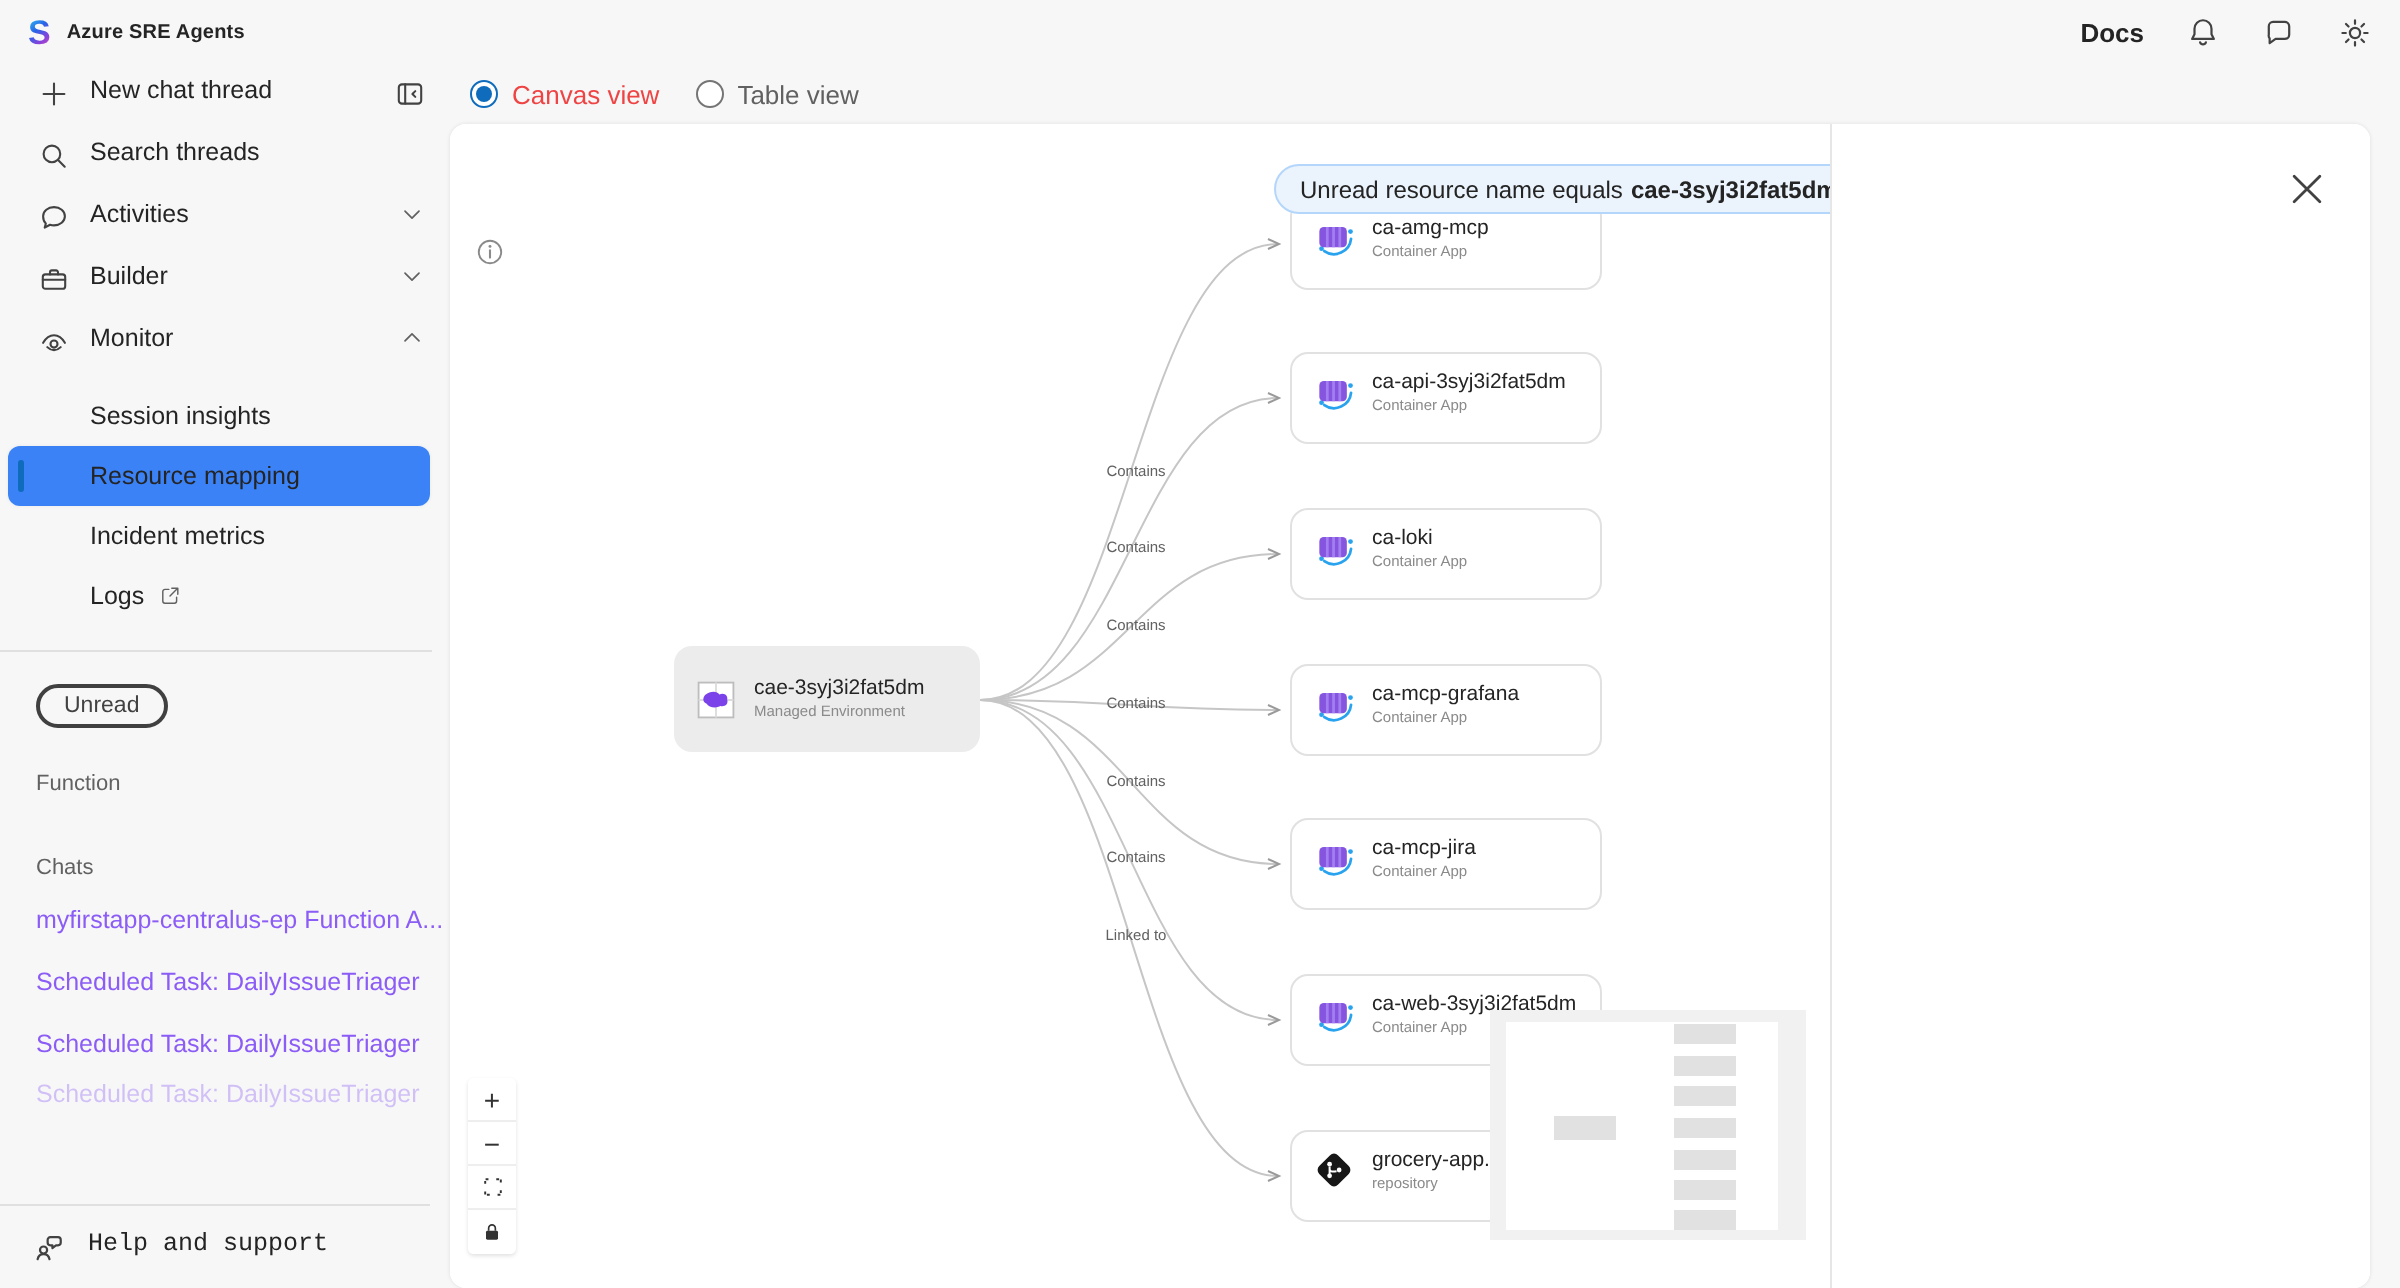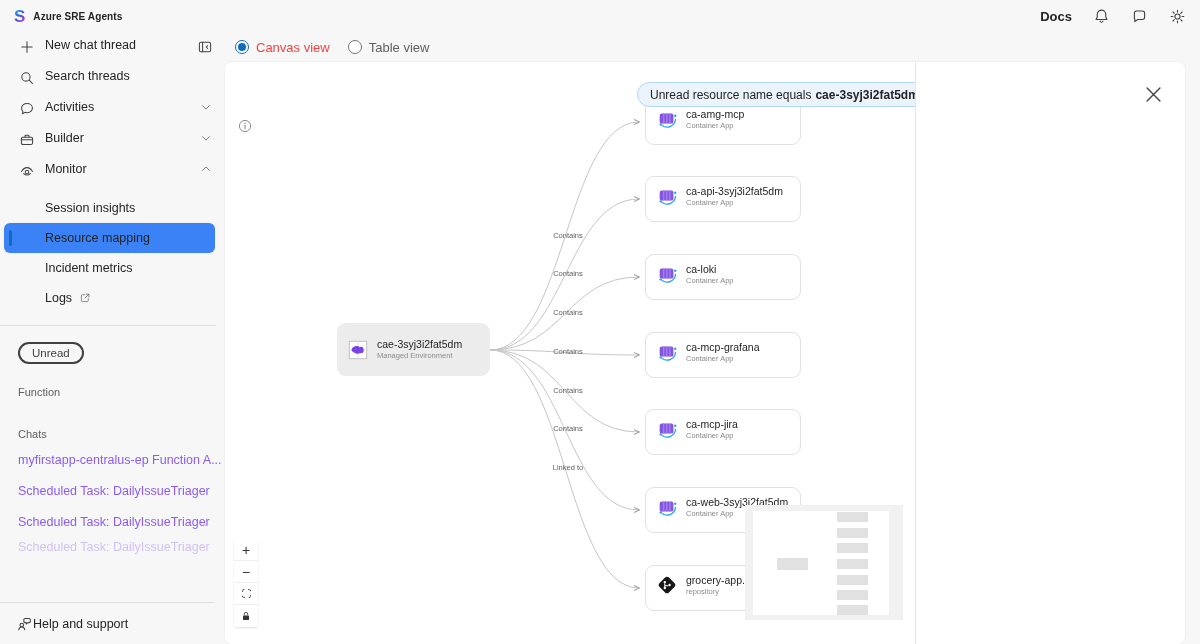--- a/index.html
+++ b/index.html
@@ -28,21 +28,21 @@
 
   .sub-row { height:30px; display:flex; align-items:center; padding-left:45px; font-size:12.5px; cursor:pointer; color:#242424; }
   .sub-row.selected { background:#3b82f6; border-radius:6px; margin:0 10px 0 4px; padding-left:41px; position:relative; box-shadow:0 0 2px rgba(0,0,0,.06);text-align:center; }
   .sub-row.selected::before { content:""; position:absolute; left:5px; top:7px; bottom:7px; width:3px; border-radius:2px; background:#0f6cbd; }
 
   .side-divider { border-top:1px solid #e0e0e0; margin:12px 0 0 0; width:216px; }
   .unread-pill { display:inline-flex; align-items:center; height:22px; padding:0 12px; border:2px solid #404040; border-radius:11px; font-size:11.5px; color:#424242; margin:16px 0 0 18px; cursor:pointer; background:transparent; }
   .side-label { font-size:11px; color:#616161; padding:0 18px; margin-top:22px; }
   .chat-item { font-size:12.5px; color:#8b5cf6; padding:0 18px; height:30px; display:flex; align-items:center; white-space:nowrap; overflow:hidden; text-overflow:ellipsis; cursor:pointer; margin-top:1px; }
   .chat-item.faded { opacity:.35; height:18px; overflow:hidden; }
-  .help-row { position:absolute; bottom:8px; left:0; right:10px; border-top:1px solid #e0e0e0; padding:12px 0 4px 16px; display:flex; align-items:center; gap:0; cursor:pointer; font-size:12.5px; }
+  .help-row { position:absolute; bottom:8px; left:0; right:10px; border-top:1px solid #e0e0e0; padding:12px 0 4px 16px; display:flex; align-items:flex-start; gap:11px; cursor:pointer; font-size:12.5px;font-family:Liberation Mono, monospace; }
 
   
   .main-col { flex:1; display:flex; flex-direction:column; padding-right:15px; }
   .view-toggle { height:30px; display:flex; align-items:center; gap:18px; padding-left:10px; }
   .radio-opt { display:flex; align-items:center; gap:7px; cursor:pointer; }
   .radio { width:14px; height:14px; border-radius:50%; border:1px solid #757575; background:#fff; }
   .radio.sel { border:1.5px solid #0f6cbd; position:relative; }
   .radio.sel::after { content:""; position:absolute; inset:2px; border-radius:50%; background:#0f6cbd; }
   .radio-lbl { font-size:13px; color:#616161; }
   .radio-lbl.sel { color:#ef4444; font-weight:normal; }

